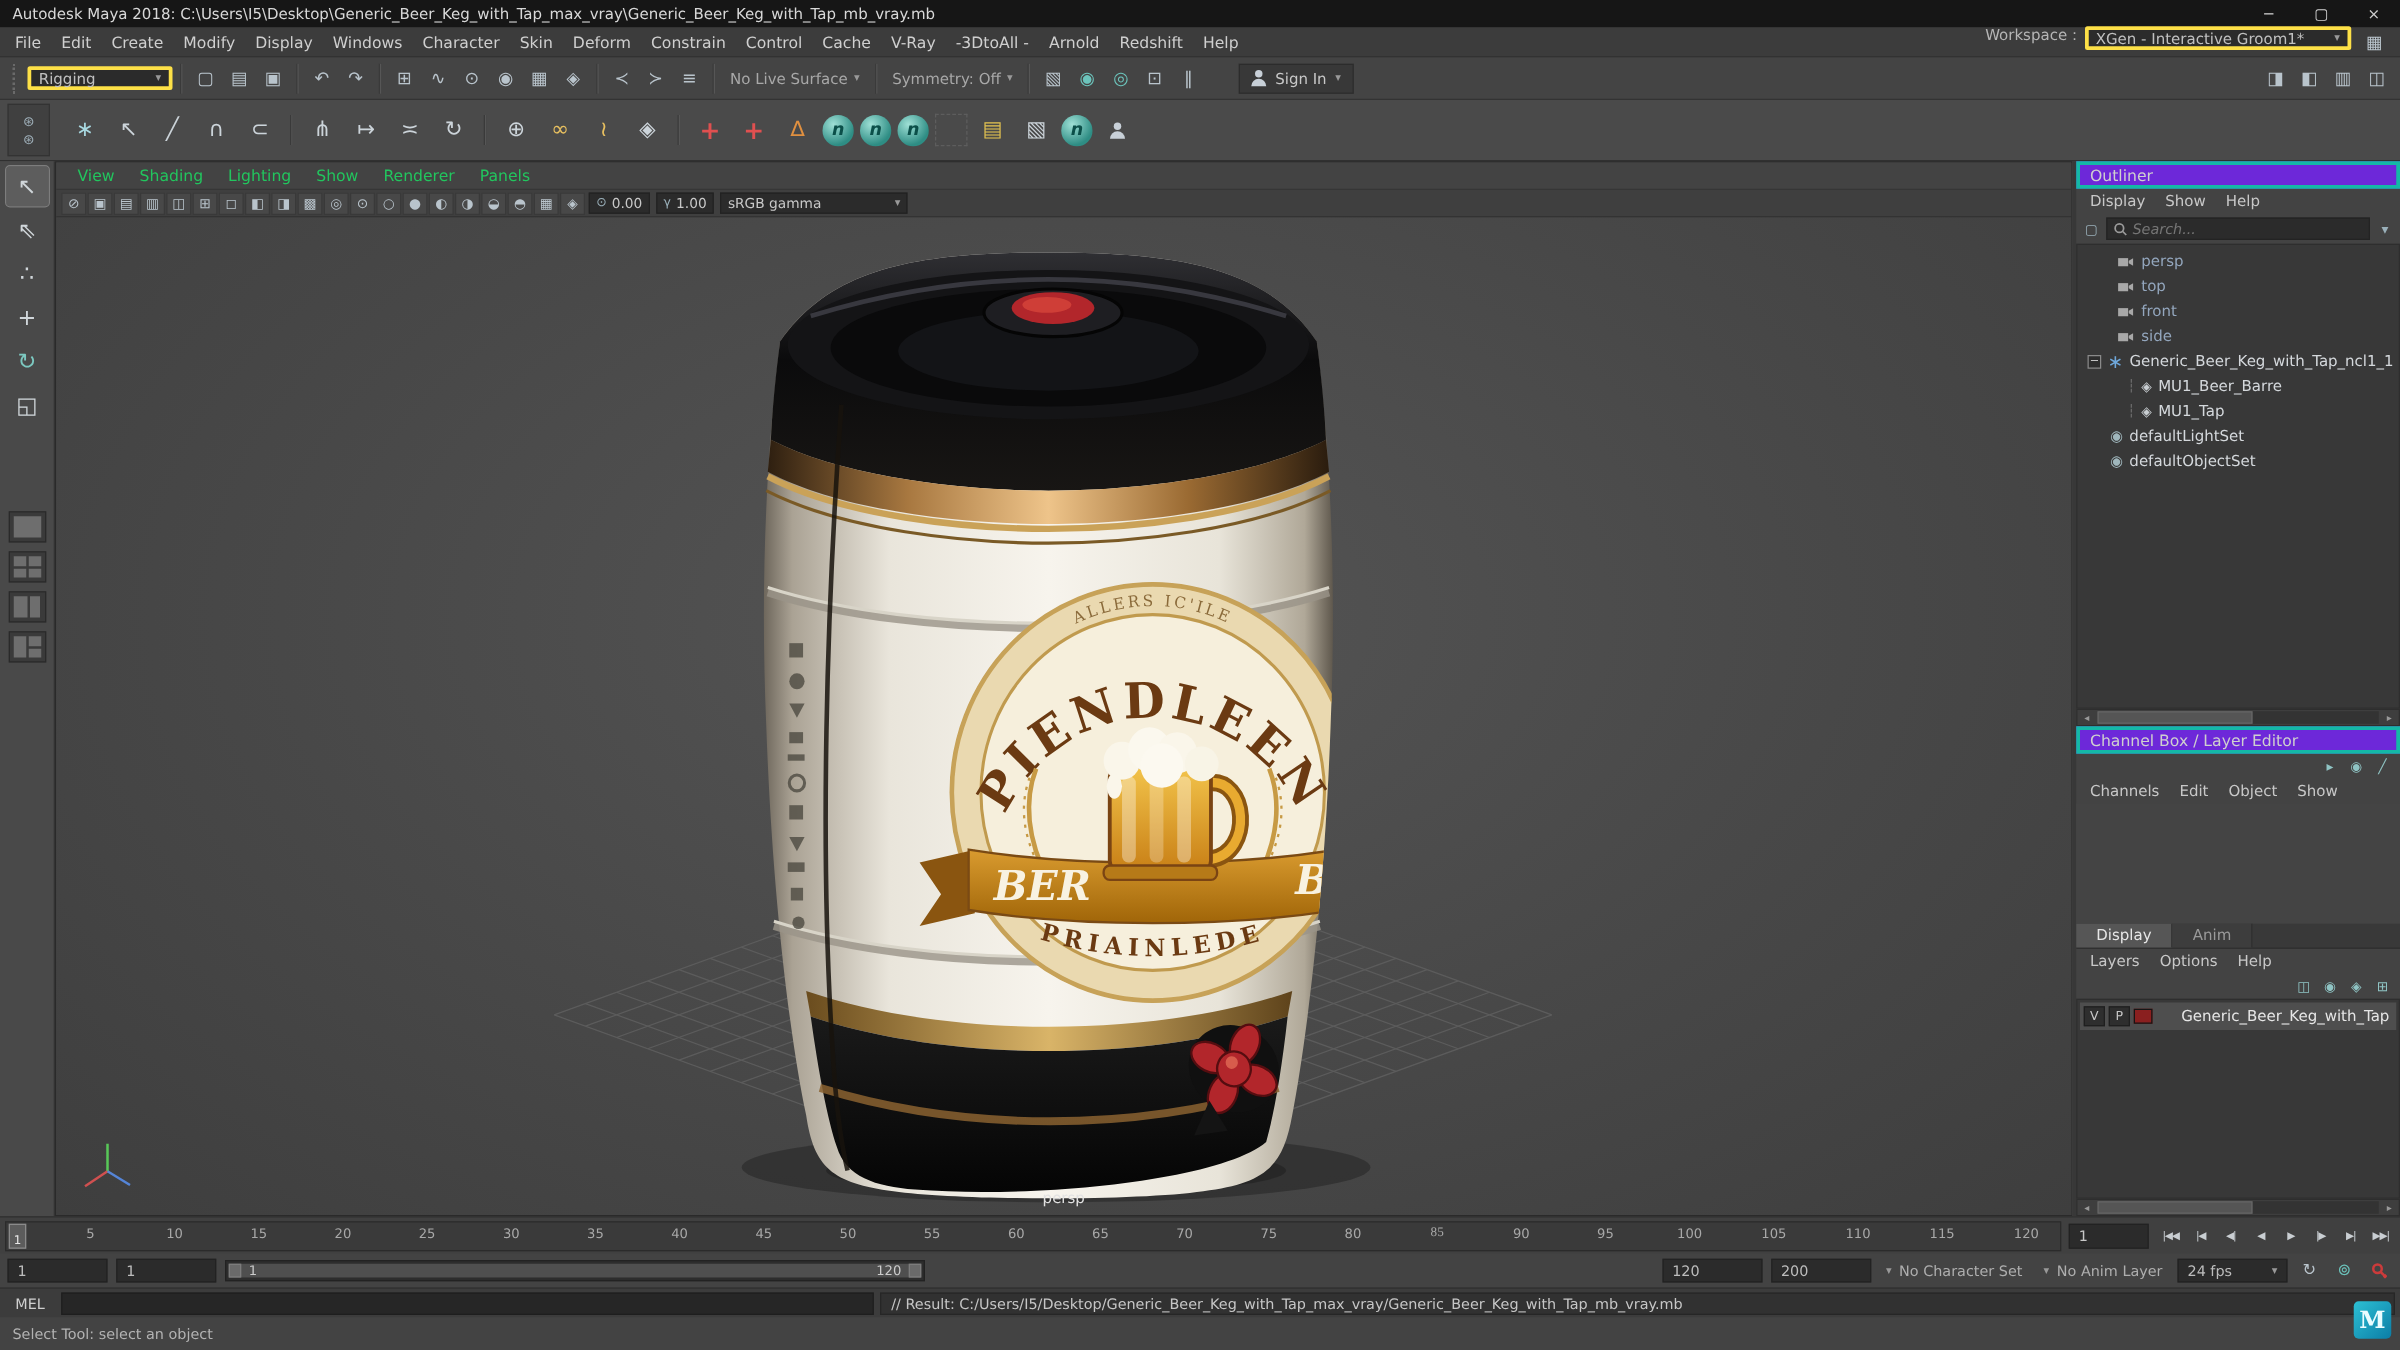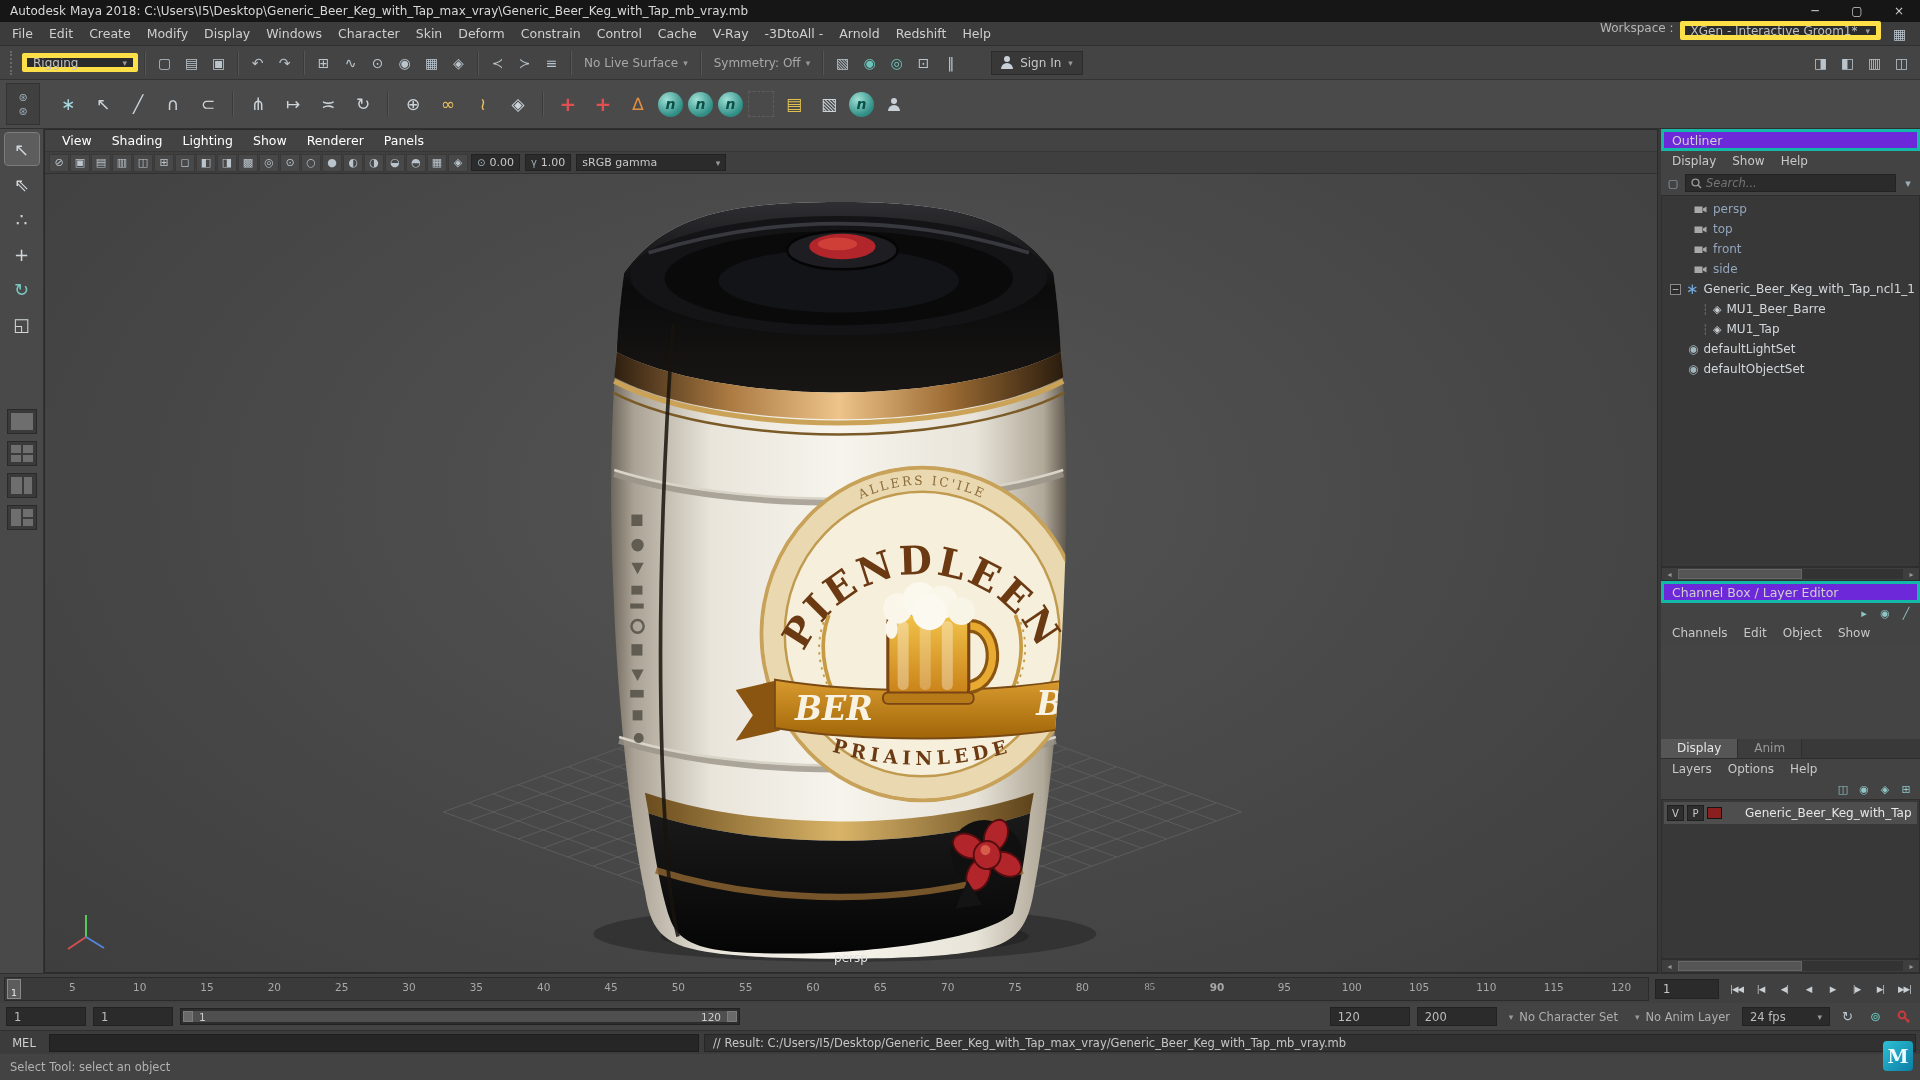--- a/index.html
+++ b/index.html
@@ -10,21 +10,21 @@
   
   .titlebar{height:22px;background:#161616;display:flex;align-items:center;padding-left:10px;color:#d8d8d8;font-size:12px;flex:0 0 auto;}
   .titlebar .spacer{flex:1;}
   .win-btn{width:42px;height:22px;display:flex;align-items:center;justify-content:center;color:#cfcfcf;font-size:12px;}
 
   
   .menubar{height:24px;background:#3c3c3c;display:flex;align-items:center;padding:0 4px;border-bottom:1px solid #2f2f2f;flex:0 0 auto;}
   .menus{display:flex;}
   .menu-item{padding:4px 8px;font-size:12.5px;color:#cfcfcf;white-space:nowrap;}
   .workspace{margin-left:auto;display:flex;gap:6px;color:#b5b5b5;padding-right:4px;}
-  .dd-field{background:#2b2b2b;border:5px solid #fde047;border-radius:2px;height:19px;display:flex;align-items:center;padding:0 6px;gap:8px;color:#c0c0c0;justify-content:space-between;}
+  .dd-field{background:#2b2b2b;border:3px solid #fde047;border-radius:2px;height:19px;display:flex;align-items:center;padding:0 6px;gap:24px;color:#c0c0c0;justify-content:space-between;}
   .ws-field{min-width:180px;}
   .dd-arrow{font-size:9px;color:#999;}
 
   
   .statusline{height:34px;background:#444;display:flex;align-items:center;padding:0 6px;gap:2px;border-bottom:1px solid #333;flex:0 0 auto;overflow:hidden;}
   .grip{width:6px;height:24px;border-left:2px dotted #6a6a6a;margin:0 4px;}
   .ms-field{width:116px;}
   .sep{width:2px;height:24px;background:#3a3a3a;border-right:1px solid #565656;margin:0 4px;}
   .tb-icon{width:25px;height:25px;display:flex;align-items:center;justify-content:center;font-size:14px;color:#b9c4cc;border-radius:2px;}
   .tb-icon.teal{color:#6cc4bc;}
@@ -56,21 +56,21 @@
   .layout-btn{width:30px;height:25px;background:#3a3a3a;border:1px solid #2a2a2a;padding:3px;display:grid;gap:2px;}
   .layout-btn .c{background:#6e6e6e;}
   .lb4{grid-template-columns:1fr 1fr;grid-template-rows:1fr 1fr;}
   .lb2{grid-template-columns:1.4fr 1fr;}
   .lb3{grid-template-columns:1fr 1fr;grid-template-rows:1fr 1fr;}
   .lb3 .tall{grid-row:1 / span 2;}
 
   
   .viewport-panel{flex:1;display:flex;flex-direction:column;border:1px solid #2a2a2a;min-width:0;}
   .panel-menus{height:22px;background:#434343;display:flex;align-items:center;padding:0 8px;gap:2px;border-bottom:1px solid #363636;flex:0 0 auto;}
-  .pmenu{padding:3px 9px;font-size:12.5px;color:#ffffff;}
+  .pmenu{padding:3px 9px;font-size:12.5px;color:#22c55e;}
   .panel-toolbar{height:22px;background:#3f3f3f;display:flex;align-items:center;padding:0 4px;gap:1px;border-bottom:1px solid #303030;flex:0 0 auto;}
   .pt-icon{width:20px;height:18px;font-size:11px;display:flex;align-items:center;justify-content:center;color:#b9c4cc;background:#484848;border:1px solid #393939;}
   .pt-field{display:flex;align-items:center;gap:4px;background:#2b2b2b;border:1px solid #222;height:17px;padding:0 5px;color:#c8c8c8;font-size:11px;margin:0 2px;}
   .pt-field .fico{color:#9ab0ba;font-size:10px;}
   .pt-dd{min-width:150px;justify-content:space-between;}
   .view3d{flex:1;position:relative;background:radial-gradient(ellipse at 50% 40%,#555 0%,#484848 55%,#3e3e3e 100%);overflow:hidden;min-height:0;}
   .scene{position:absolute;left:0;top:0;width:100%;height:100%;}
   .gl{stroke:#5c5c5c;stroke-width:1;vector-effect:non-scaling-stroke;}
   .gl.axis{stroke:#454545;stroke-width:1.5;vector-effect:non-scaling-stroke;}
   .cam-label{position:absolute;bottom:7px;left:50%;transform:translateX(-50%);color:#e2e2e2;font-size:12px;}
@@ -713,21 +713,21 @@
           <span class="tick" style="left: 32.7869%;">40</span>
           <span class="tick" style="left: 36.8852%;">45</span>
           <span class="tick" style="left: 40.9836%;">50</span>
           <span class="tick" style="left: 45.082%;">55</span>
           <span class="tick" style="left: 49.1803%;">60</span>
           <span class="tick" style="left: 53.2787%;">65</span>
           <span class="tick" style="left: 57.377%;">70</span>
           <span class="tick" style="left: 61.4754%;">75</span>
           <span class="tick" style="left: 65.5738%;">80</span>
           <span class="tick" style="left: 69.6721%; font-family: Liberation Serif, serif;">85</span>
-          <span class="tick" style="left: 73.7705%; font-weight: bold;">90</span>
+          <span class="tick" style="left: 73.7705%;">90</span>
           <span class="tick" style="left: 77.8689%;">95</span>
           <span class="tick" style="left: 81.9672%;">100</span>
           <span class="tick" style="left: 86.0656%;">105</span>
           <span class="tick" style="left: 90.1639%;">110</span>
           <span class="tick" style="left: 94.2623%;">115</span>
           <span class="tick" style="left: 98.3607%;">120</span>
         </div>
     </div>
     <div class="cur-frame-field">
       <span>1</span>

